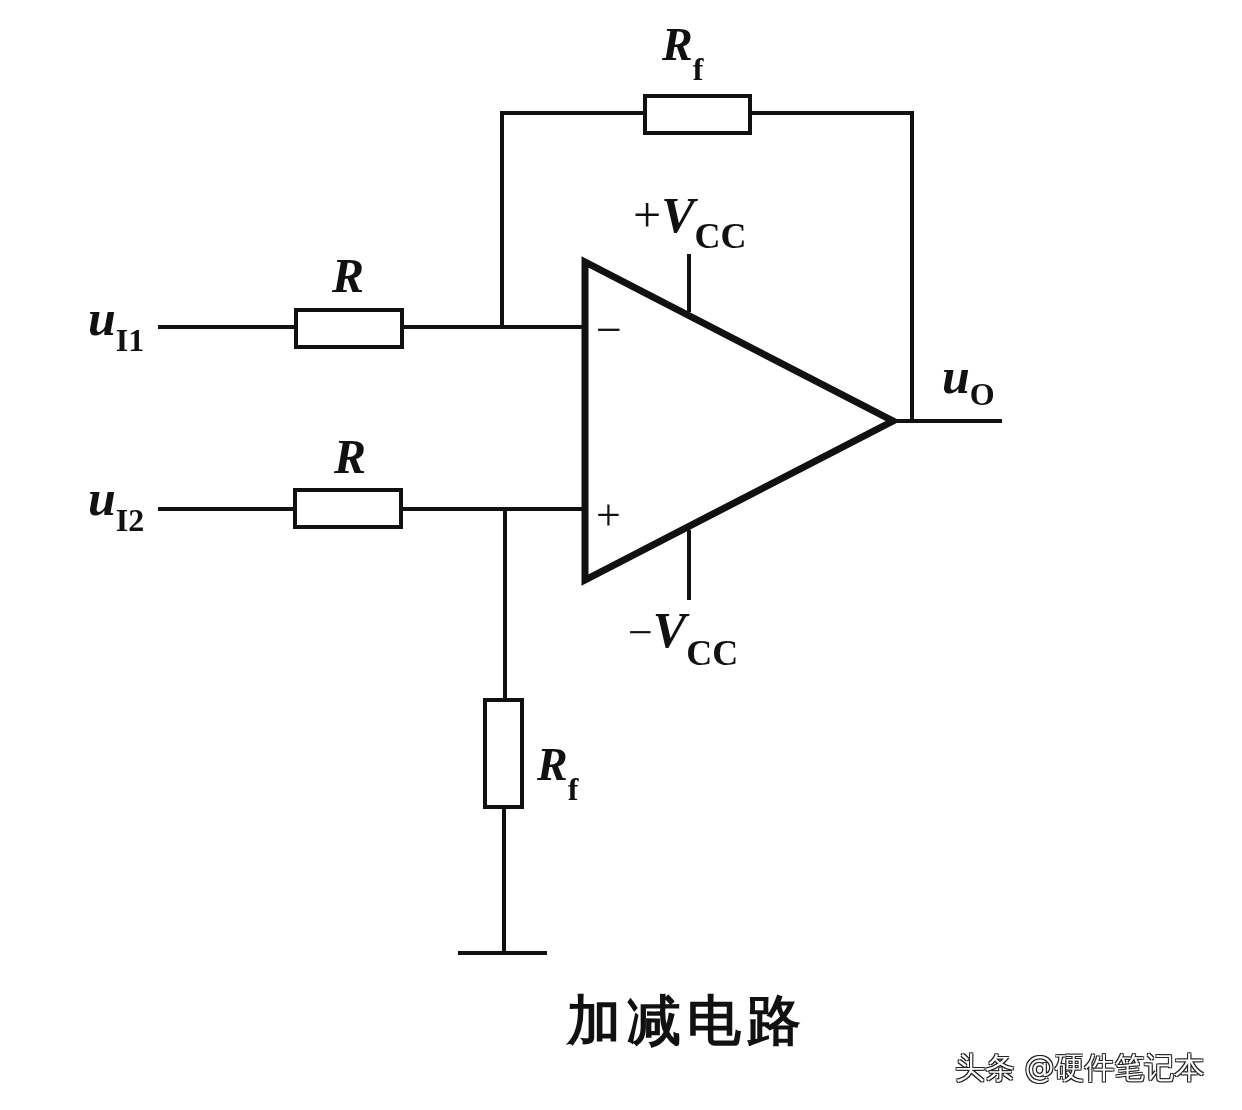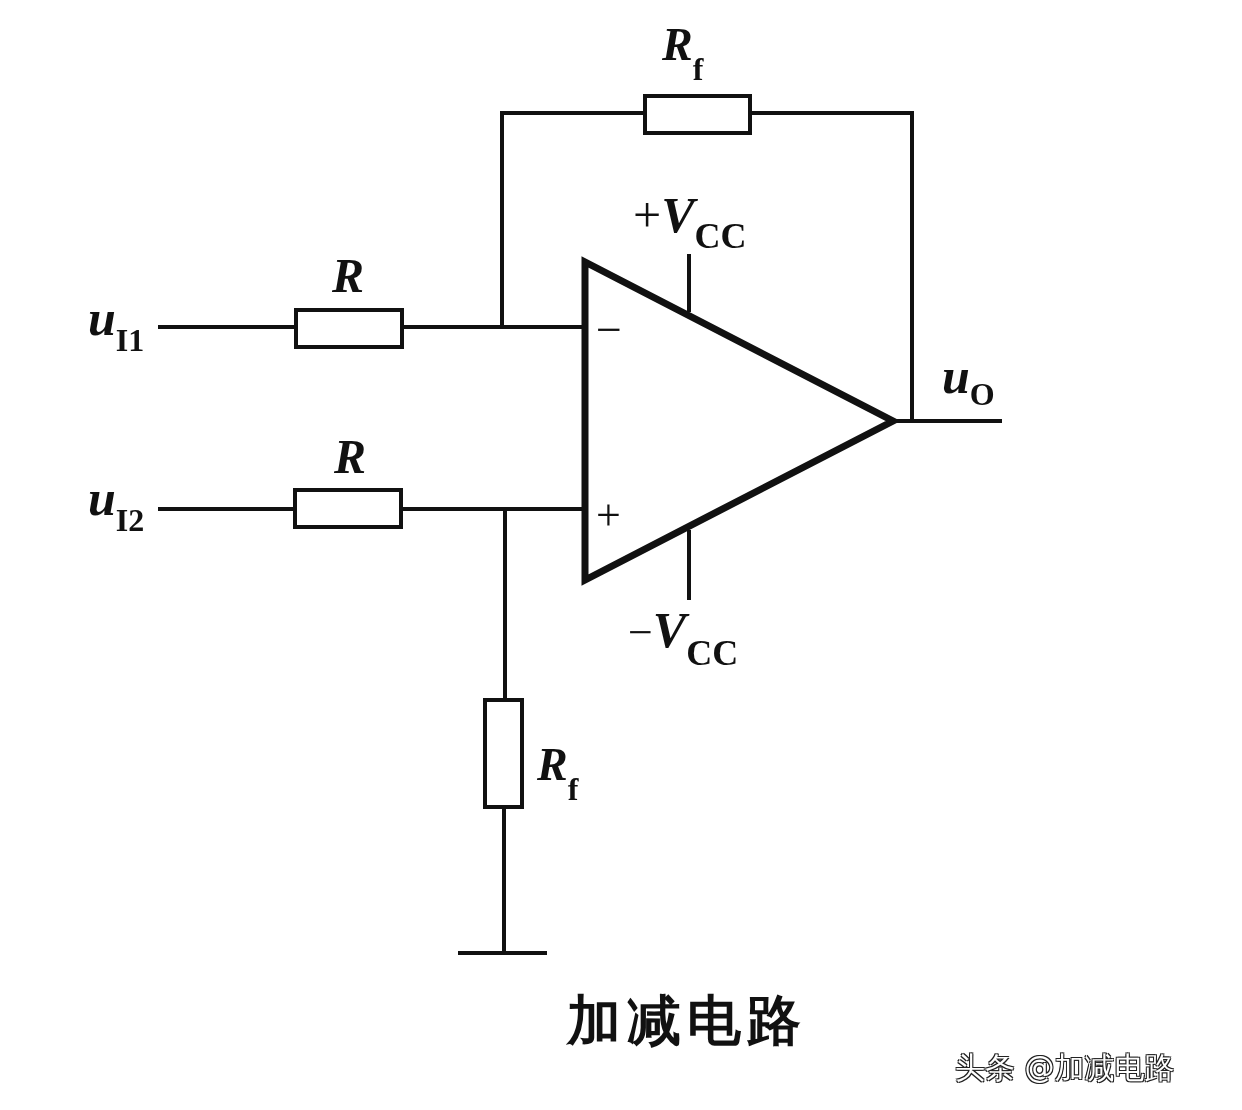--- a/index.html
+++ b/index.html
@@ -75,13 +75,13 @@
 
   <text x="633" y="232" font-size="50">
     <tspan class="pm">+</tspan><tspan class="lbl">V</tspan><tspan class="sub" font-size="36" dy="16">CC</tspan>
   </text>
   <text x="628" y="647" font-size="50">
     <tspan class="pm" font-size="44">−</tspan><tspan class="lbl">V</tspan><tspan class="sub" font-size="36" dy="18">CC</tspan>
   </text>
 </svg>
 
 <div class="caption">加减电路</div>
-<div class="watermark">头条 @加减电路</div>
+<div class="watermark">头条 @硬件笔记本</div>
 
 </body></html>

